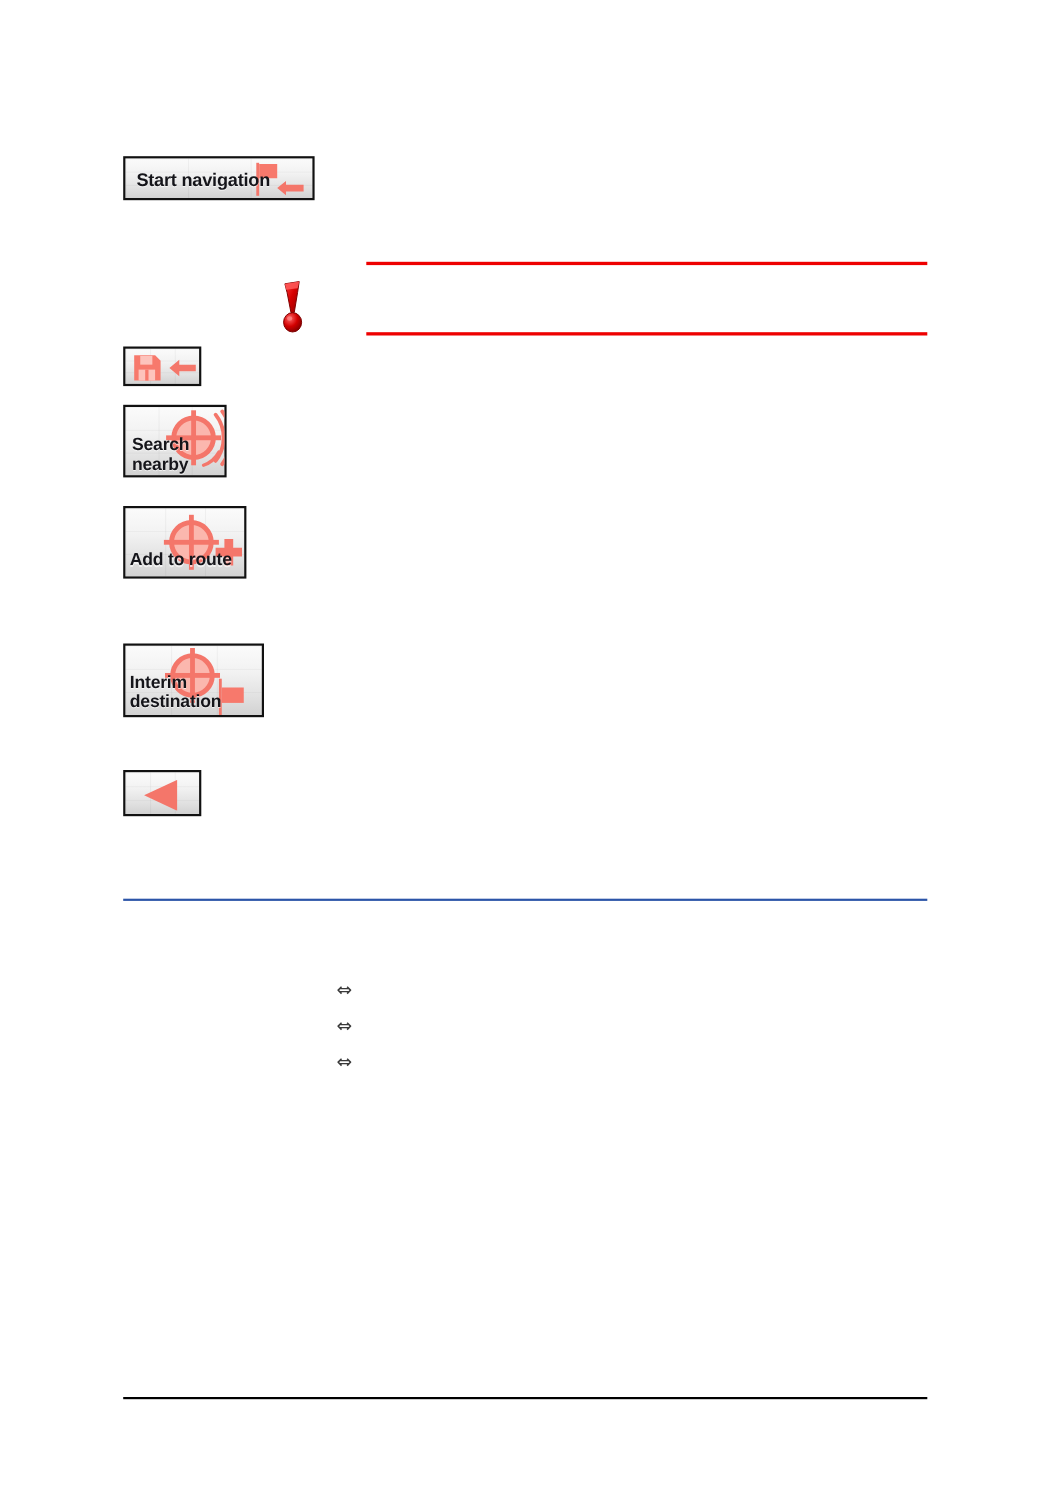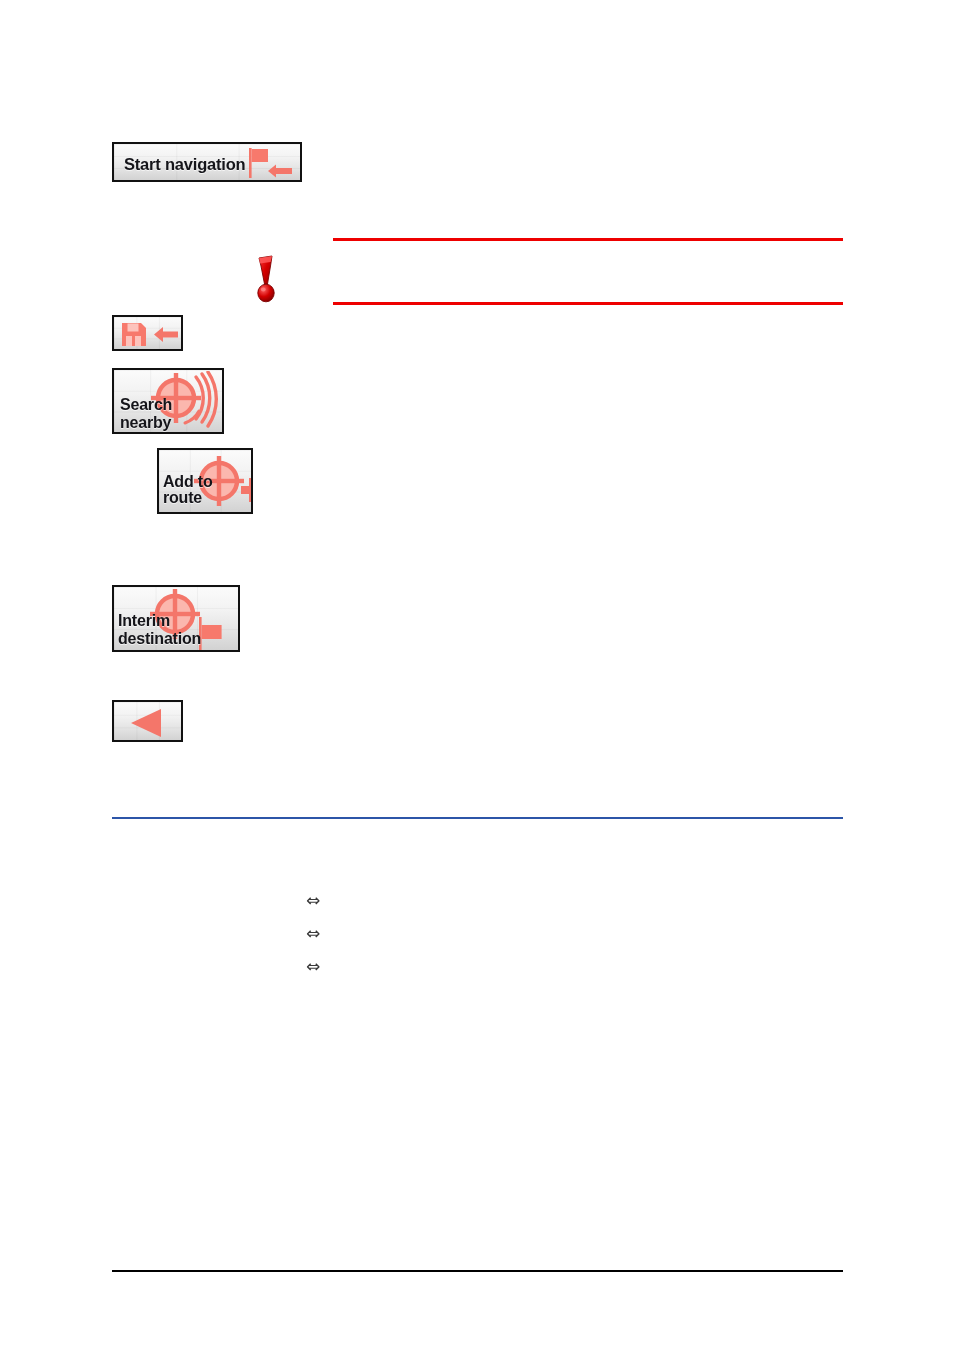--- a/index.html
+++ b/index.html
@@ -46,21 +46,21 @@
     letter-spacing: -0.2px;
     text-shadow: 0 1px 0 rgba(255,255,255,0.65);
     line-height: 1.0;
     white-space: pre-line;
   }
 
   
   #btn-start-navigation {
     left: 112px;
     top: 142px;
-    width: 190px;
+    width: 174px;
     height: 40px;
   }
   #btn-start-navigation .btn-label {
     left: 10px;
     top: 12px;
     font-size: 16.5px;
   }
   #btn-start-navigation .icon-wrap {
     position: absolute;
     right: 4px;
@@ -83,45 +83,44 @@
     top: 5px;
     width: 58px;
     height: 25px;
     z-index: 2;
   }
 
   
   #btn-search-nearby {
     left: 112px;
     top: 368px;
-    width: 112px;
+    width: 94px;
     height: 66px;
   }
   #btn-search-nearby .icon-wrap {
     position: absolute;
     left: 30px;
     top: 1px;
     width: 82px;
     height: 64px;
     z-index: 2;
   }
   #btn-search-nearby .btn-label {
     left: 6px;
     top: 26px;
     font-size: 16px;
     line-height: 1.12;
   }
 
   
   #btn-add-to-route {
     left: 112px;
-    top: 448px;
-    width: 96px;
+    top: 460px;
+    width: 112px;
     height: 66px;
-    margin-left: 45px;
   }
   #btn-add-to-route .icon-wrap {
     position: absolute;
     left: 26px;
     top: 4px;
     width: 86px;
     height: 58px;
     z-index: 2;
   }
   #btn-add-to-route .btn-label {

